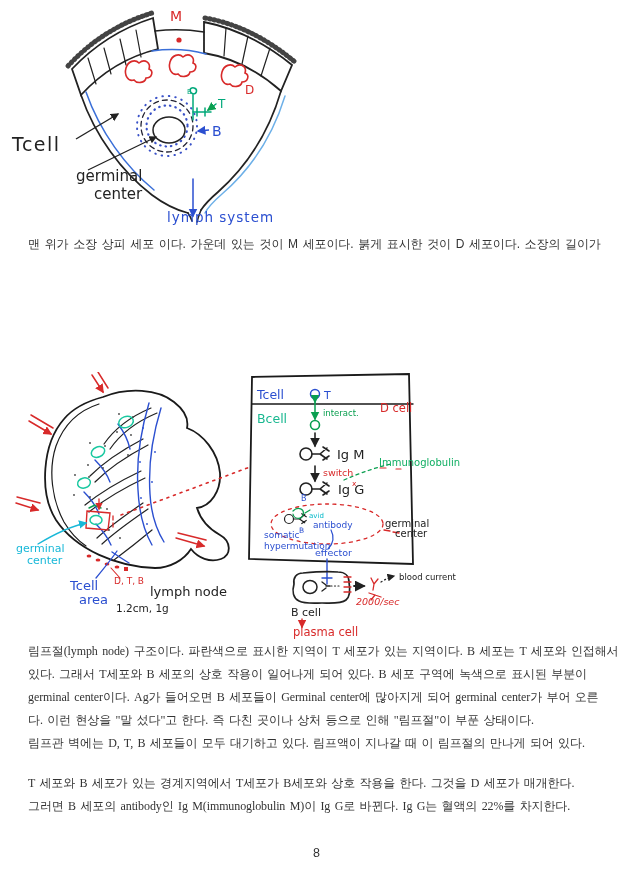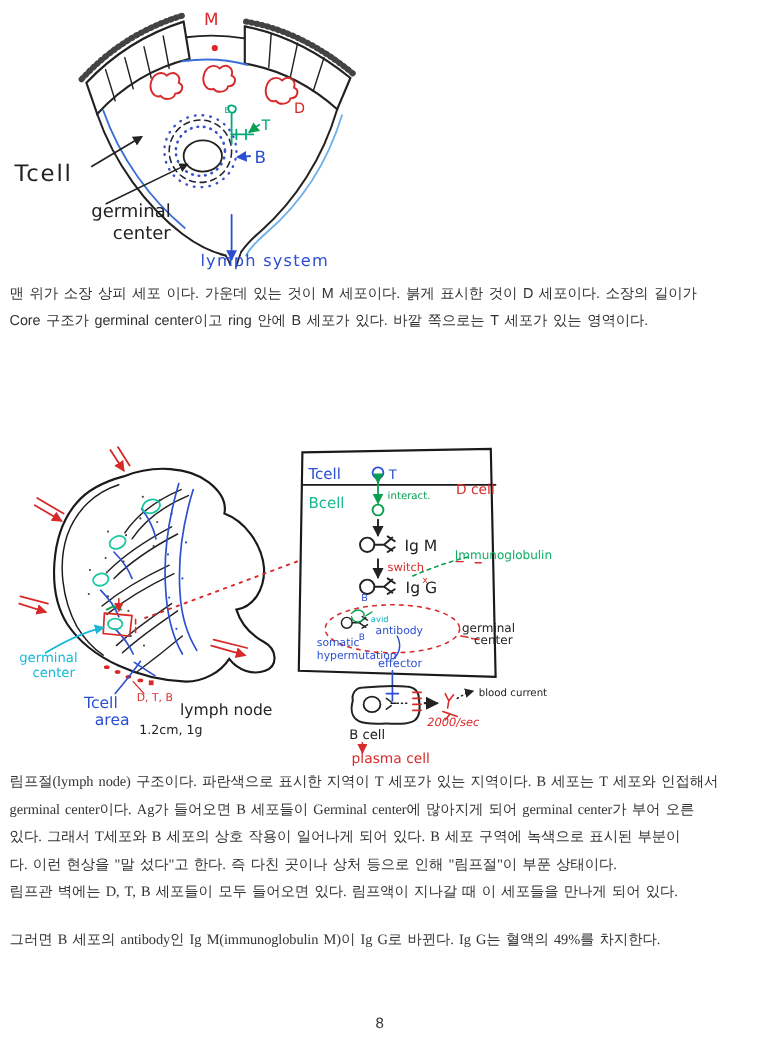--- a/index.html
+++ b/index.html
@@ -1,20 +1,20 @@
 <!DOCTYPE html>
 <html><head>
 <meta charset="utf-8">
 <style>
   html,body { margin:0; padding:0; background:#ffffff; }
   body { width:633px; height:873px; font-family:"Liberation Sans","DejaVu Sans",sans-serif; }
   .page { position:relative; width:633px; height:873px; background:#fff; overflow:hidden; }
   .para { position:absolute; left:8px; width:622px; color:#333; font-size:12px;
           letter-spacing:-0.1px; word-spacing:1.5px; }
-  .para .line { height:22.6px; line-height:22.6px; white-space:nowrap; overflow:hidden; }
+  .para .line { height:22.6px; line-height:22.6px; white-space:nowrap; overflow:hidden;margin-left:20px; }
   .para.wide .line { height:23px; line-height:23px;font-family:Liberation Serif, serif; }
   .pageno { position:absolute; top:846px; left:0; width:100%; text-align:center;
             font-size:12.5px; color:#333; }
   svg { position:absolute; left:0; }
   svg text { font-family:"DejaVu Sans",sans-serif; }
   #fig1 { top:4px; }
   #fig2 { top:372px; }
   .k { fill:#222; }
   .rd { fill:#d82a2a; }
   .bl { fill:#2b4fd0; }
@@ -101,21 +101,20 @@
       <path d="M 76,135 L 118,110" fill="none" stroke="#222" stroke-width="1.4" marker-end="url(#mk)"></path>
       <text x="76" y="177" font-size="15" class="k">germinal</text>
       <text x="94" y="195" font-size="15" class="k">center</text>
       <path d="M 88,166 L 156,133" fill="none" stroke="#222" stroke-width="1.3" marker-end="url(#mk)"></path>
       <text x="167" y="218" font-size="13.5" class="bl" letter-spacing="1">lymph  system</text>
     </g>
   </svg>
 
   <div class="para" style="top:233px">
     <div class="line">맨 위가 소장 상피 세포 이다. 가운데 있는 것이 M 세포이다. 붉게 표시한 것이 D 세포이다. 소장의 길이가</div>
-    <div class="line">Core 구조가 germinal center이고 ring 안에 B 세포가 있다. 바깥 쪽으로는 T 세포가 있는 영역이다.</div>
   </div>
 
   <svg id="fig2" width="633" height="268" viewBox="0 0 633 268">
 
     <g fill="none" stroke-linecap="round">
       <path d="M 103,25 C 128,15 158,17 174,30 C 183,37 189,46 187,56 C 203,62 218,80 220,101 C 221,119 211,134 197,136 C 201,149 211,158 220,163 C 231,169 232,183 221,187 C 210,191 198,186 191,177 C 184,188 170,196 155,196 C 118,195 76,178 56,148 C 39,121 42,72 64,47 C 74,35 88,29 103,25 Z" stroke="#1a1a1a" stroke-width="1.8"></path>
       <path d="M 99,32 C 80,38 64,52 56,74 C 48,98 52,128 64,150 C 70,160 77,168 86,174" stroke="#1a1a1a" stroke-width="1.2"></path>
       <g stroke="#222" stroke-width="1.2">
         <path d="M 151,36 C 132,44 115,56 104,72 M 157,41 C 138,49 121,61 110,77"></path>
         <path d="M 143,67 C 124,77 104,90 90,104 M 148,73 C 129,83 109,96 95,110"></path>
@@ -247,23 +246,24 @@
       <path d="M 302,247 L 302,255" stroke="#d82a2a" stroke-width="1.4" marker-end="url(#mr)"></path>
     </g>
     <text x="399" y="208" font-size="8.5" class="k">blood current</text>
     <text x="356" y="233" font-size="9.5" class="rd" font-style="italic">2000/sec</text>
     <text x="291" y="244" font-size="11" class="k">B cell</text>
     <text x="293" y="264" font-size="11.5" class="rd">plasma cell</text>
   </svg>
 
   <div class="para wide" style="top:640px">
     <div class="line">림프절(lymph node) 구조이다. 파란색으로 표시한 지역이 T 세포가 있는 지역이다. B 세포는 T 세포와 인접해서</div>
+    <div class="line">있다. 그래서 T세포와 B 세포의 상호 작용이 일어나게 되어 있다. B 세포 구역에 녹색으로 표시된 부분이</div>
     <div class="line">germinal center이다. Ag가 들어오면 B 세포들이 Germinal center에 많아지게 되어 germinal center가 부어 오른</div>
-    <div class="line">있다. 그래서 T세포와 B 세포의 상호 작용이 일어나게 되어 있다. B 세포 구역에 녹색으로 표시된 부분이</div>
     <div class="line">다. 이런 현상을 "말 섰다"고 한다. 즉 다친 곳이나 상처 등으로 인해 "림프절"이 부푼 상태이다.</div>
-    <div class="line">림프관 벽에는 D, T, B 세포들이 모두 들어오면 있다. 림프액이 지나갈 때 이 세포들을 만나게 되어 있다.</div>
+    <div class="line">림프관 벽에는 D, T, B 세포들이 모두 대기하고 있다. 림프액이 지나갈 때 이 림프절의 만나게 되어 있다.</div>
   </div>
   <div class="para wide" style="top:772px">
-    <div class="line">그러면 B 세포의 antibody인 Ig M(immunoglobulin M)이 Ig G로 바뀐다. Ig G는 혈액의 49%를 차지한다.</div>
+    <div class="line">T 세포와 B 세포가 있는 경계지역에서 T세포가 B세포와 상호 작용을 한다. 그것을 D 세포가 매개한다.</div>
+    <div class="line">그러면 B 세포의 antibody인 Ig M(immunoglobulin M)이 Ig G로 바뀐다. Ig G는 혈액의 22%를 차지한다.</div>
   </div>
 
   <div class="pageno">8</div>
 </div>
 
 </body></html>

